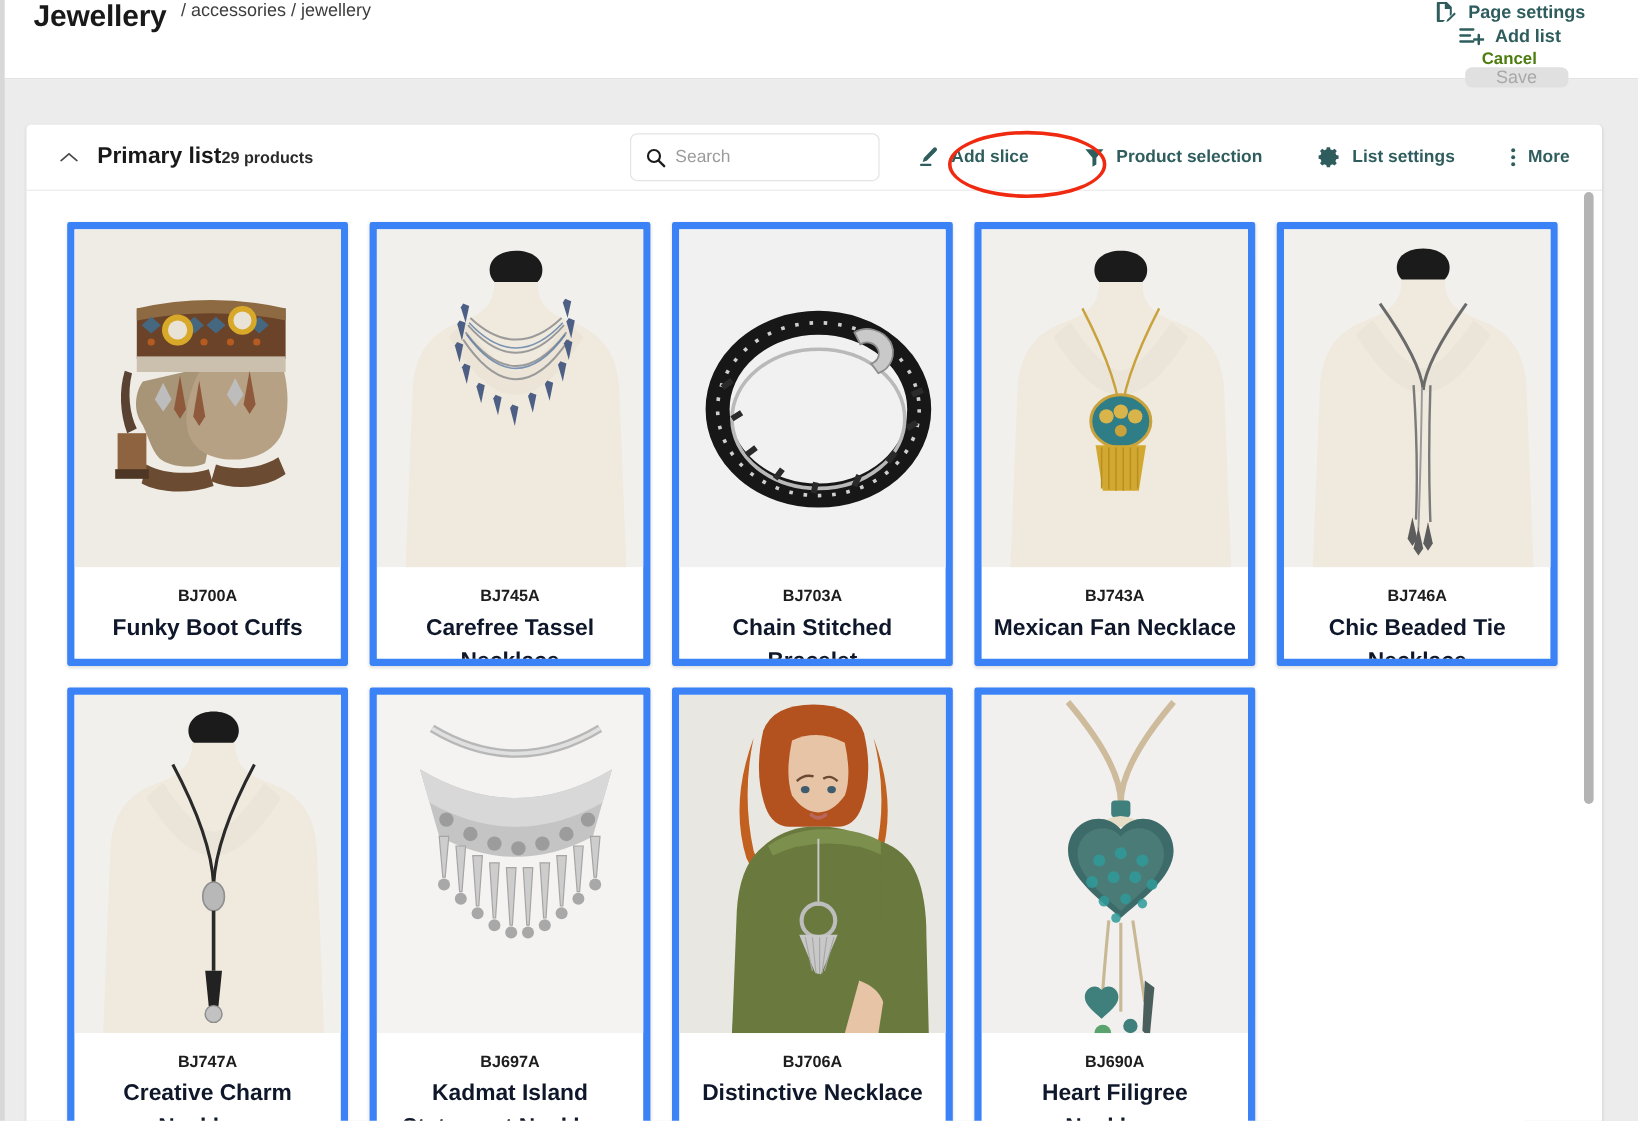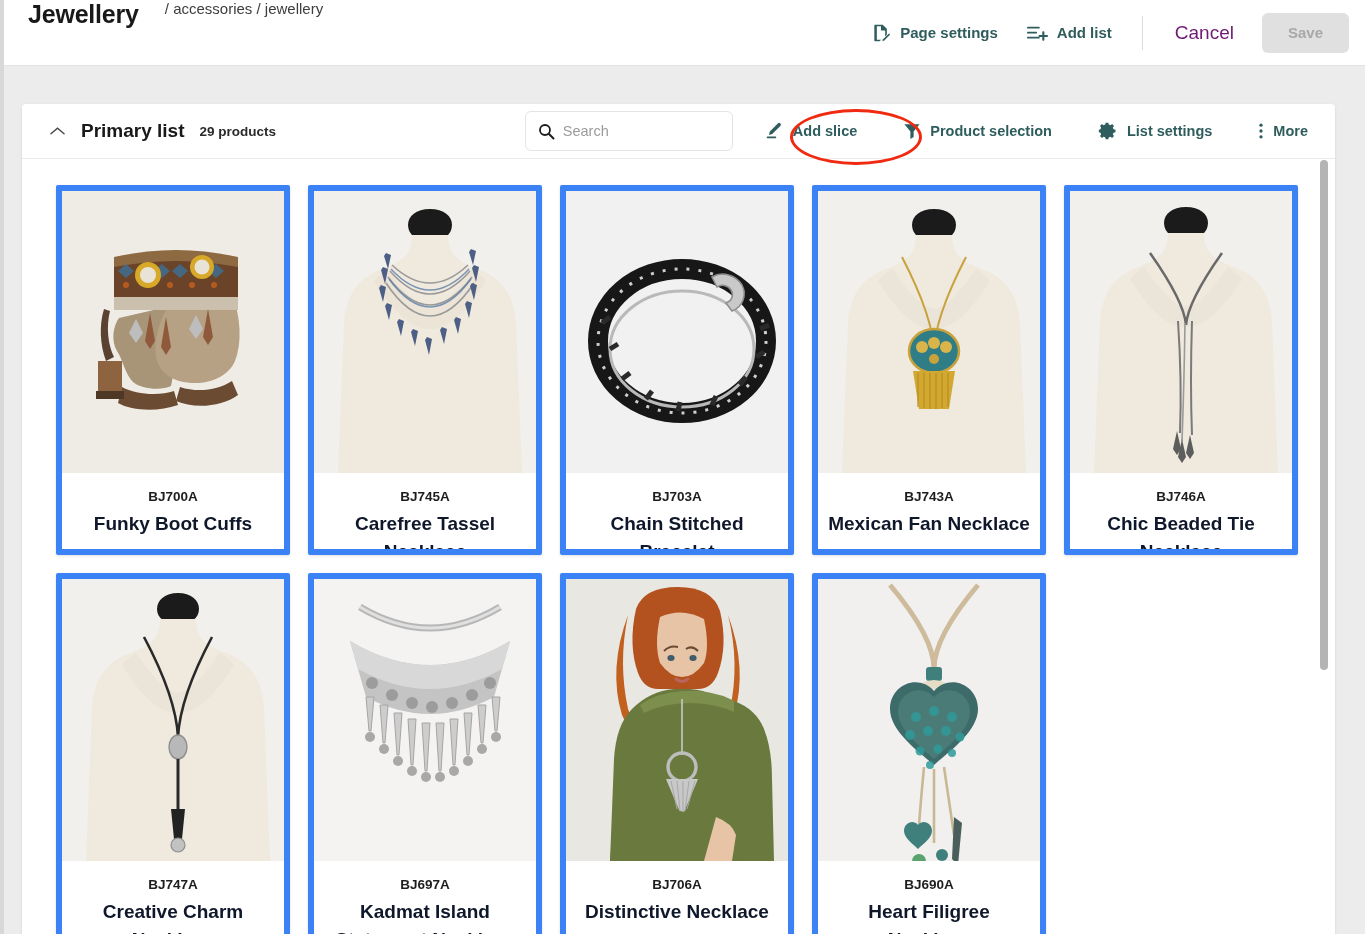--- a/index.html
+++ b/index.html
@@ -23,44 +23,45 @@
     background: #ffffff;
     border-bottom: 1px solid #e3e3e3;
     display: flex; align-items: flex-start;
   }
   .brand-title {
     margin-left: 24px;
     font-size: 25px; font-weight: 700; color: #191919;
     letter-spacing: -0.2px;
   }
   .breadcrumb {
-    margin-left: 26px;
+    margin-left: 12px;
     font-size: 15px; color: #3d3d3d; font-weight: 400;
   }
   .topbar-right {
     margin-left: auto; display: flex; align-items: center; height: 100%;
-    padding-right: 16px;
+    padding-right: 30px;
+    flex-direction: column;
   }
   .hdr-action {
     display: flex; align-items: center; gap: 9px;
     color: #2f5d5d; font-size: 15px; font-weight: 700;
     cursor: pointer; padding: 0 14px; height: 40px;
     white-space: nowrap;
   }
   .divider-v {
     width: 1px; height: 34px; background: #dcdcdc; margin: 0 16px;
   }
   .cancel-btn {
-    color: #701a75; font-size: 19px; font-weight: 400;
+    color: #4d7c0f; font-size: 14px; font-weight: 700;
     cursor: pointer; padding: 0 16px; height: 40px;
     display: flex; align-items: center;
   }
   .save-btn {
     background: #e0e0e0; color: #a8a8a8;
-    font-size: 15px; font-weight: 700;
+    font-size: 15px; font-weight: 400;
     border: none; border-radius: 6px;
     height: 40px; padding: 0 26px; margin-left: 12px;
     cursor: default;
     font-family: "Liberation Sans", sans-serif;
   }
 
   
   .panel {
     position: absolute; left: 22px; top: 104px;
     width: 1313px; height: 846px;
@@ -73,21 +74,21 @@
     height: 55px; display: flex; align-items: center;
     border-bottom: 1px solid #eaeaea;
     padding: 0 14px 0 28px;
     position: relative;
   }
   .collapse-caret {
     color: #555; font-size: 13px; margin-right: 16px; cursor: pointer;
     line-height: 1; display: flex; align-items: center;
   }
   .list-title { font-size: 19px; font-weight: 700; color: #191919; }
-  .list-count { font-size: 13.5px; font-weight: 700; color: #2a2a2a; margin-left: 15px; }
+  .list-count { font-size: 13.5px; font-weight: 700; color: #2a2a2a; }
 
   .search-wrap {
     margin-left: auto;
     width: 208px; height: 40px;
     border: 1px solid #e4e4e4; border-radius: 6px;
     display: flex; align-items: center; gap: 8px;
     padding: 0 12px; background: #fff;
   }
   .search-wrap input {
     border: none; outline: none; font-size: 14.5px;

